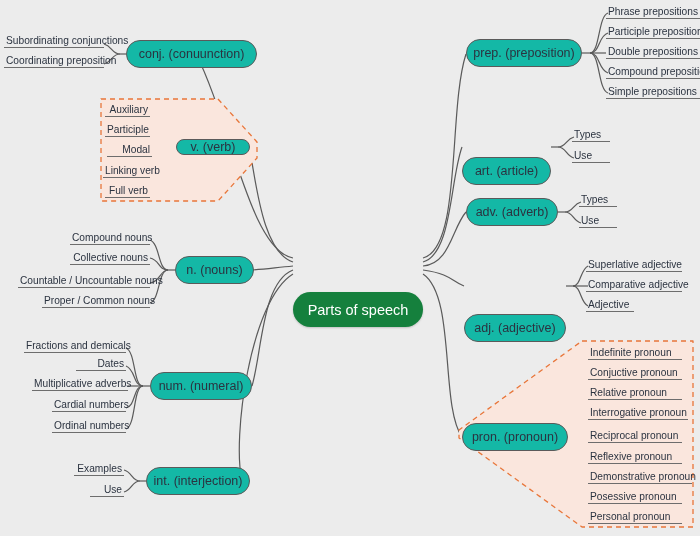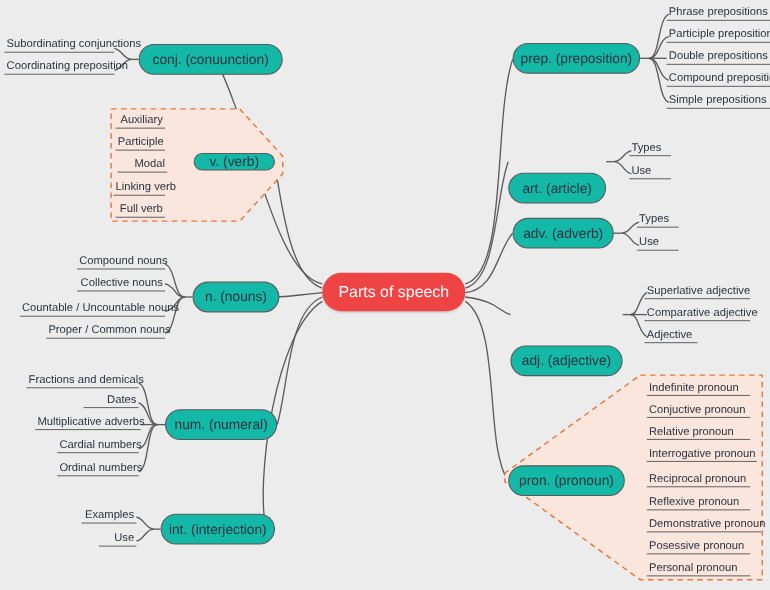--- a/index.html
+++ b/index.html
@@ -18,26 +18,27 @@
     background:#14b8a6;
     border:1.3px solid #5a5a5a;
     border-radius:999px;
     color:#2b3340;
     font-size:12.5px;
     display:flex;align-items:center;justify-content:center;
     white-space:nowrap;
     z-index:5;
   }
   .root{
-    background:#ef4444;
+    background:#15803d;
     border:none;
     color:#ffffff;
     font-size:14.5px;
     border-radius:22px;
     box-shadow:0 1px 2px rgba(0,0,0,.18);
+    margin-top:44px;
   }
   .leaf{
     position:absolute;
     box-sizing:border-box;
     color:#2b3340;
     font-size:10.2px;
     white-space:nowrap;
     border-bottom:1.1px solid #6d6d6d;
     padding:0 2px 1px 2px;
     line-height:13px;

